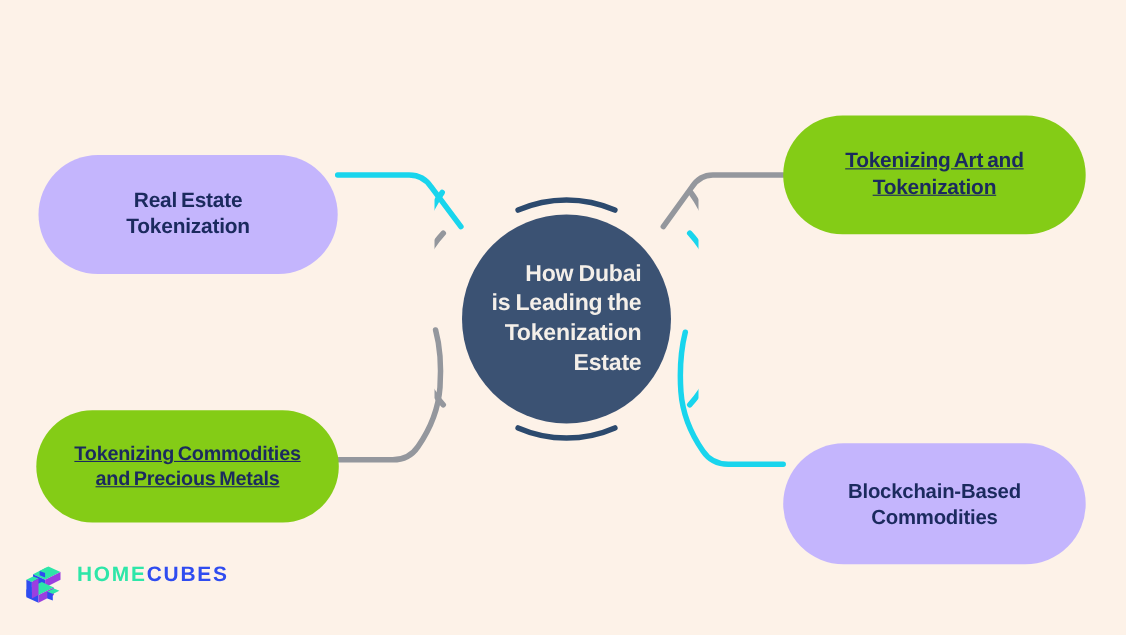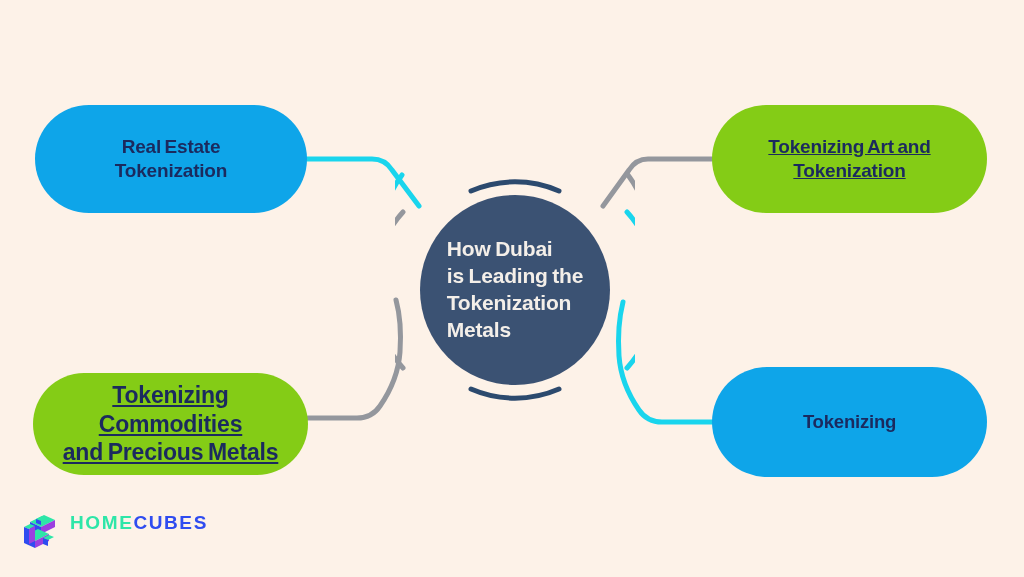--- a/index.html
+++ b/index.html
@@ -60,21 +60,21 @@
     display: flex;
     align-items: center;
     justify-content: center;
     z-index: 2;
   }
   .hub-text {
     color: #f4efe9;
     font-size: 21px;
     font-weight: bold;
     line-height: 1.28;
-    text-align: left;
+    text-align: right;
     letter-spacing: -0.2px;
     padding: 0 10px;
     word-spacing: -1px;
   }
 
   
   .node {
     position: absolute;
     box-sizing: border-box;
     display: flex;
@@ -84,37 +84,37 @@
     z-index: 2;
     color: #1b2a5e;
     font-weight: bold;
     letter-spacing: -0.2px;
     word-spacing: -1.5px;
   }
   .node .node-label {
     line-height: 1.26;
     padding: 0 16px;
   }
-  .node.cyan  { background: #0ea5e9; }
+  .node.cyan  { background: #c4b5fd; margin-top: 36px; }
   .node.grey  { background: #84cc16; text-decoration: underline; }
 
   #node-tl {
     left: 35px;  top: 105px;  width: 272px; height: 108px;
     border-radius: 54px;
     font-size: 19px;
   }
   #node-tr {
     left: 712px; top: 105px;  width: 275px; height: 108px;
     border-radius: 54px;
     font-size: 19px;
   }
   #node-bl {
     left: 33px;  top: 373px;  width: 275px; height: 102px;
     border-radius: 51px;
-    font-size: 23px;
+    font-size: 18px;
   }
   #node-br {
     left: 712px; top: 367px;  width: 275px; height: 110px;
     border-radius: 55px;
     font-size: 18.5px;
   }
 
   
   .brand {
     position: absolute;
@@ -168,21 +168,21 @@
       <path d="M 8 42 A 116 116 0 0 0 8 198" fill="none" stroke="#94979d" stroke-width="5" stroke-linecap="round"></path>
 
       <path d="M 232 42 A 116 116 0 0 1 232 198" fill="none" stroke="#19d5ed" stroke-width="5" stroke-linecap="round"></path>
     </svg>
 
     <div class="hub-circle">
       <div class="hub-text">
         <div>How Dubai</div>
         <div>is Leading the</div>
         <div>Tokenization</div>
-        <div>Metals</div>
+        <div>Estate</div>
       </div>
     </div>
   </div>
 
   <div class="node cyan" id="node-tl">
     <div class="node-label">
       <div>Real Estate</div>
       <div>Tokenization</div>
     </div>
   </div>
@@ -196,21 +196,22 @@
 
   <div class="node grey" id="node-bl">
     <div class="node-label">
       <div>Tokenizing Commodities</div>
       <div>and Precious Metals</div>
     </div>
   </div>
 
   <div class="node cyan" id="node-br">
     <div class="node-label">
-      <div>Tokenizing</div>
+      <div>Blockchain-Based</div>
+      <div>Commodities</div>
     </div>
   </div>
 
   <div class="brand">
     <svg class="brand-mark" viewBox="0 0 38 42">
 
       <polygon points="10,10 24,3 35,8 21,15" fill="#2ee6a8"></polygon>
       <polygon points="10,10 21,15 21,22 10,17" fill="#2f4cf0"></polygon>
       <polygon points="21,15 35,8 35,15 21,22" fill="#9b3fe0"></polygon>
 

